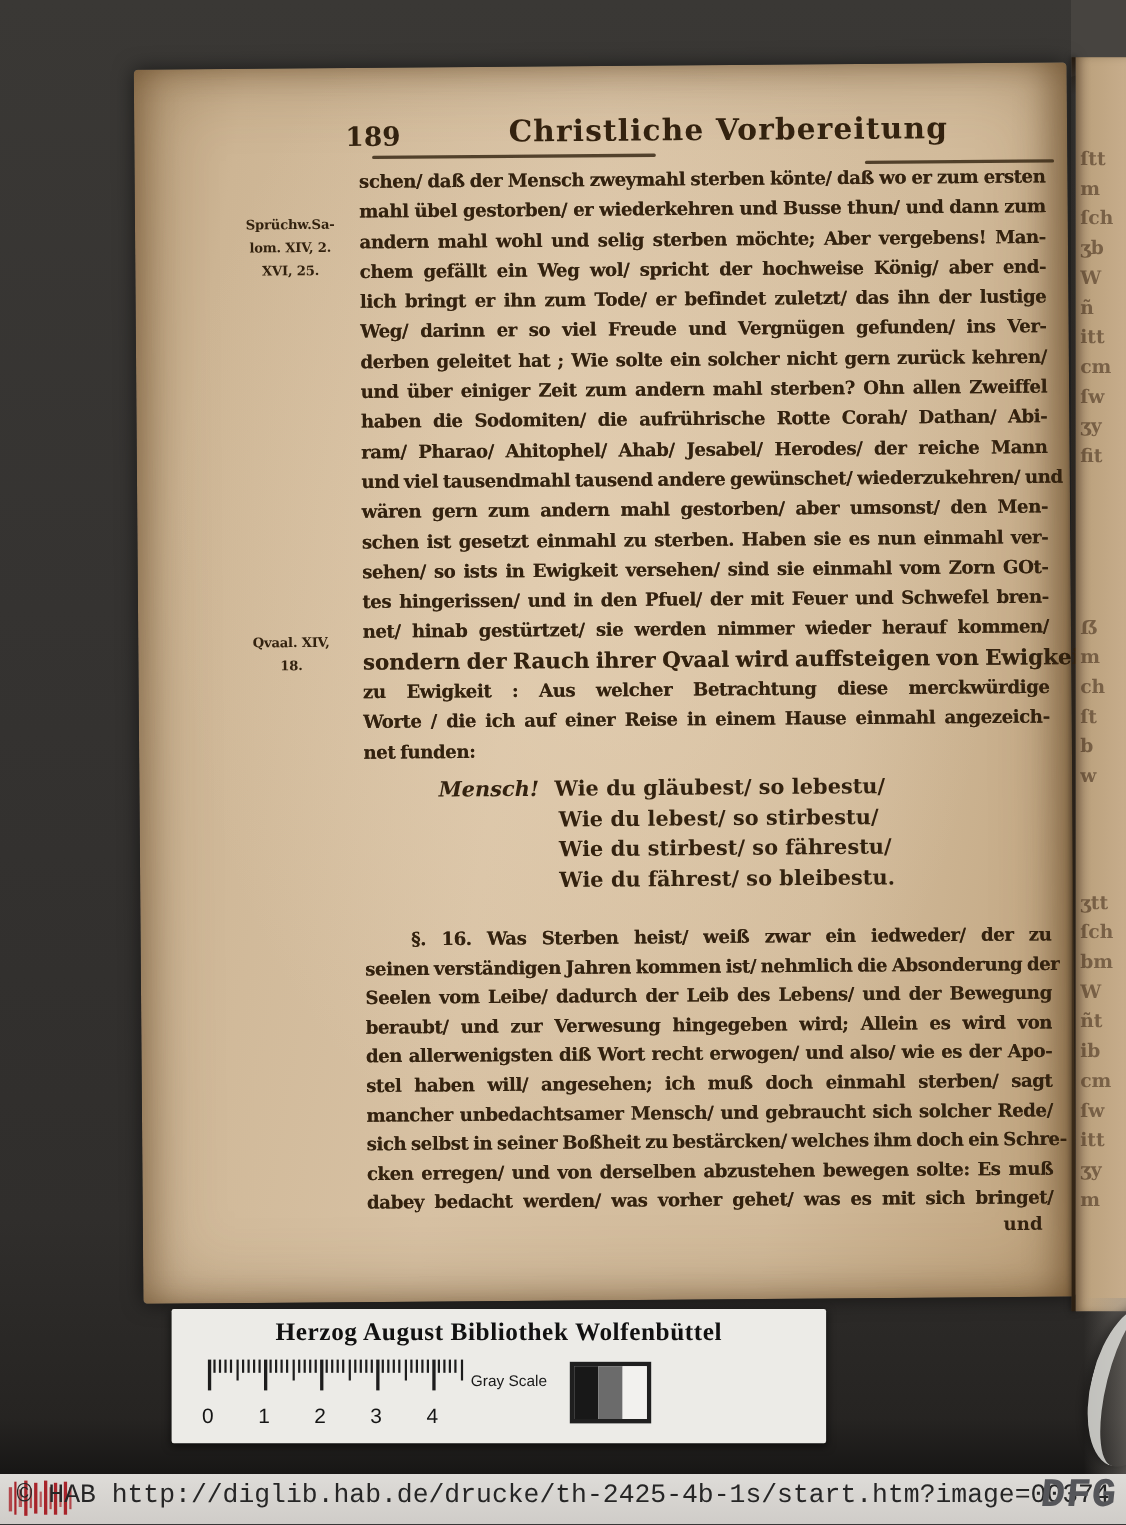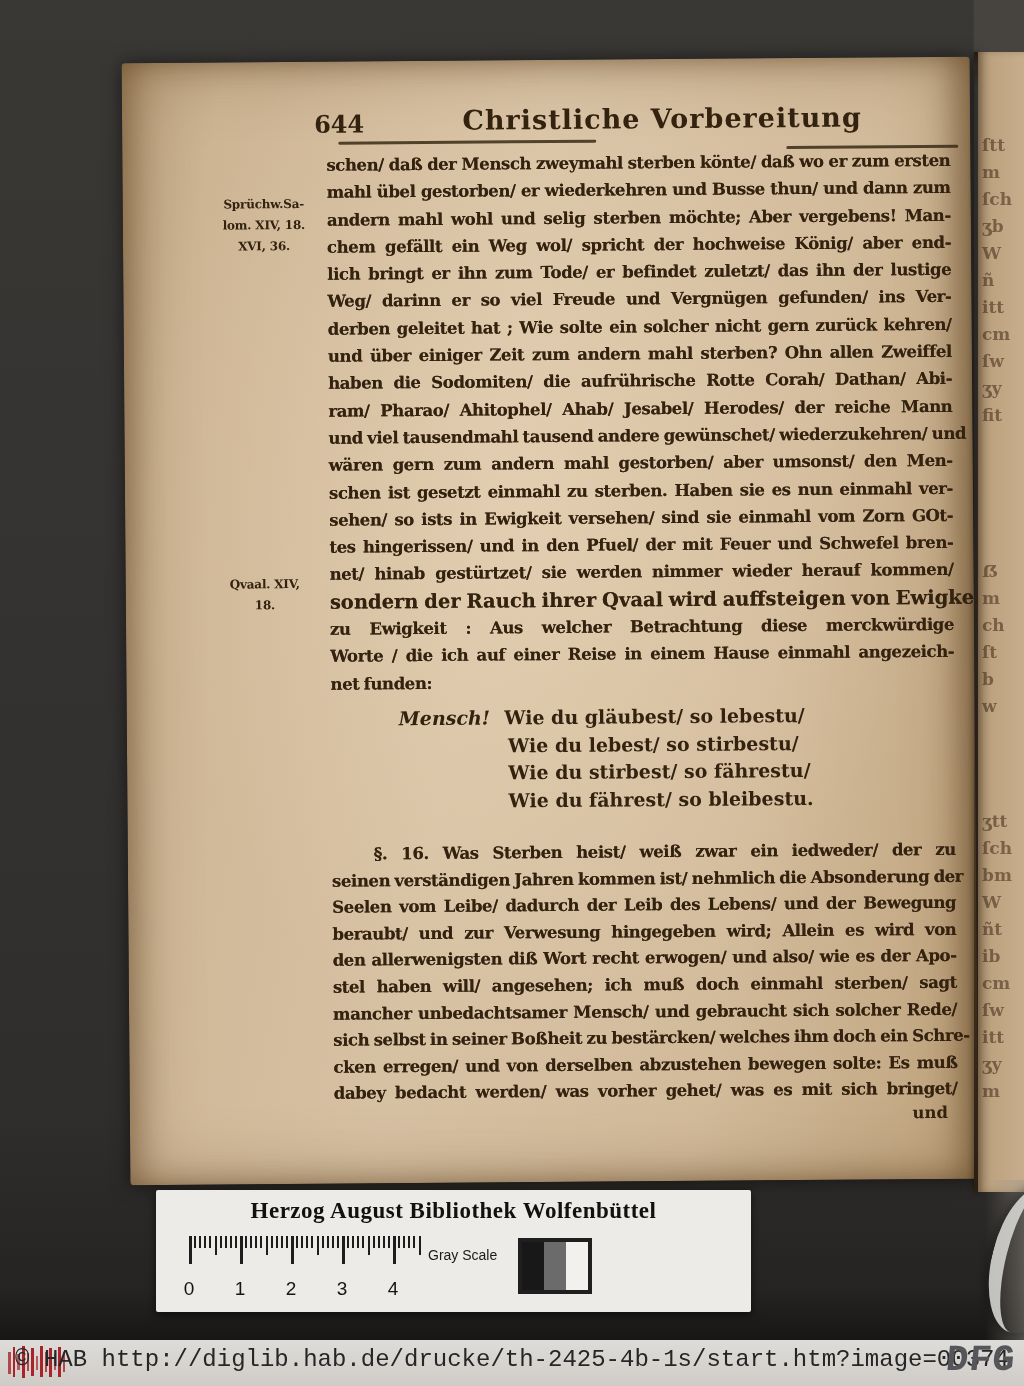--- a/index.html
+++ b/index.html
@@ -97,29 +97,29 @@
     color:#55565a;transform:skewX(-6deg);letter-spacing:1px;}
 </style>
 </head>
 <body>
 
 <div id="stage">
 
   <div class="wedge"></div>
 
   <div class="page">
-    <div class="pagenum">644</div>
+    <div class="pagenum">189</div>
     <div class="running-header">Christliche Vorbereitung</div>
     <div class="hrule r1"></div>
     <div class="hrule r2"></div>
 
     <div class="margin-note n0">
         <div class="mline">Sprüchw.Sa-</div>
-        <div class="mline">lom. XIV, 18.</div>
-        <div class="mline">XVI, 36.</div>
+        <div class="mline">lom. XIV, 2.</div>
+        <div class="mline">XVI, 25.</div>
       </div>
     <div class="margin-note n1">
         <div class="mline">Qvaal. XIV,</div>
         <div class="mline">18.</div>
       </div>
 
     <div id="para1" class="bodyblock" style="position:absolute;">
         <div class="tline">schen/ daß der Mensch zweymahl sterben könte/ daß wo er zum ersten</div>
         <div class="tline">mahl übel gestorben/ er wiederkehren und Busse thun/ und dann zum</div>
         <div class="tline">andern mahl wohl und selig sterben möchte; Aber vergebens! Man-</div>

